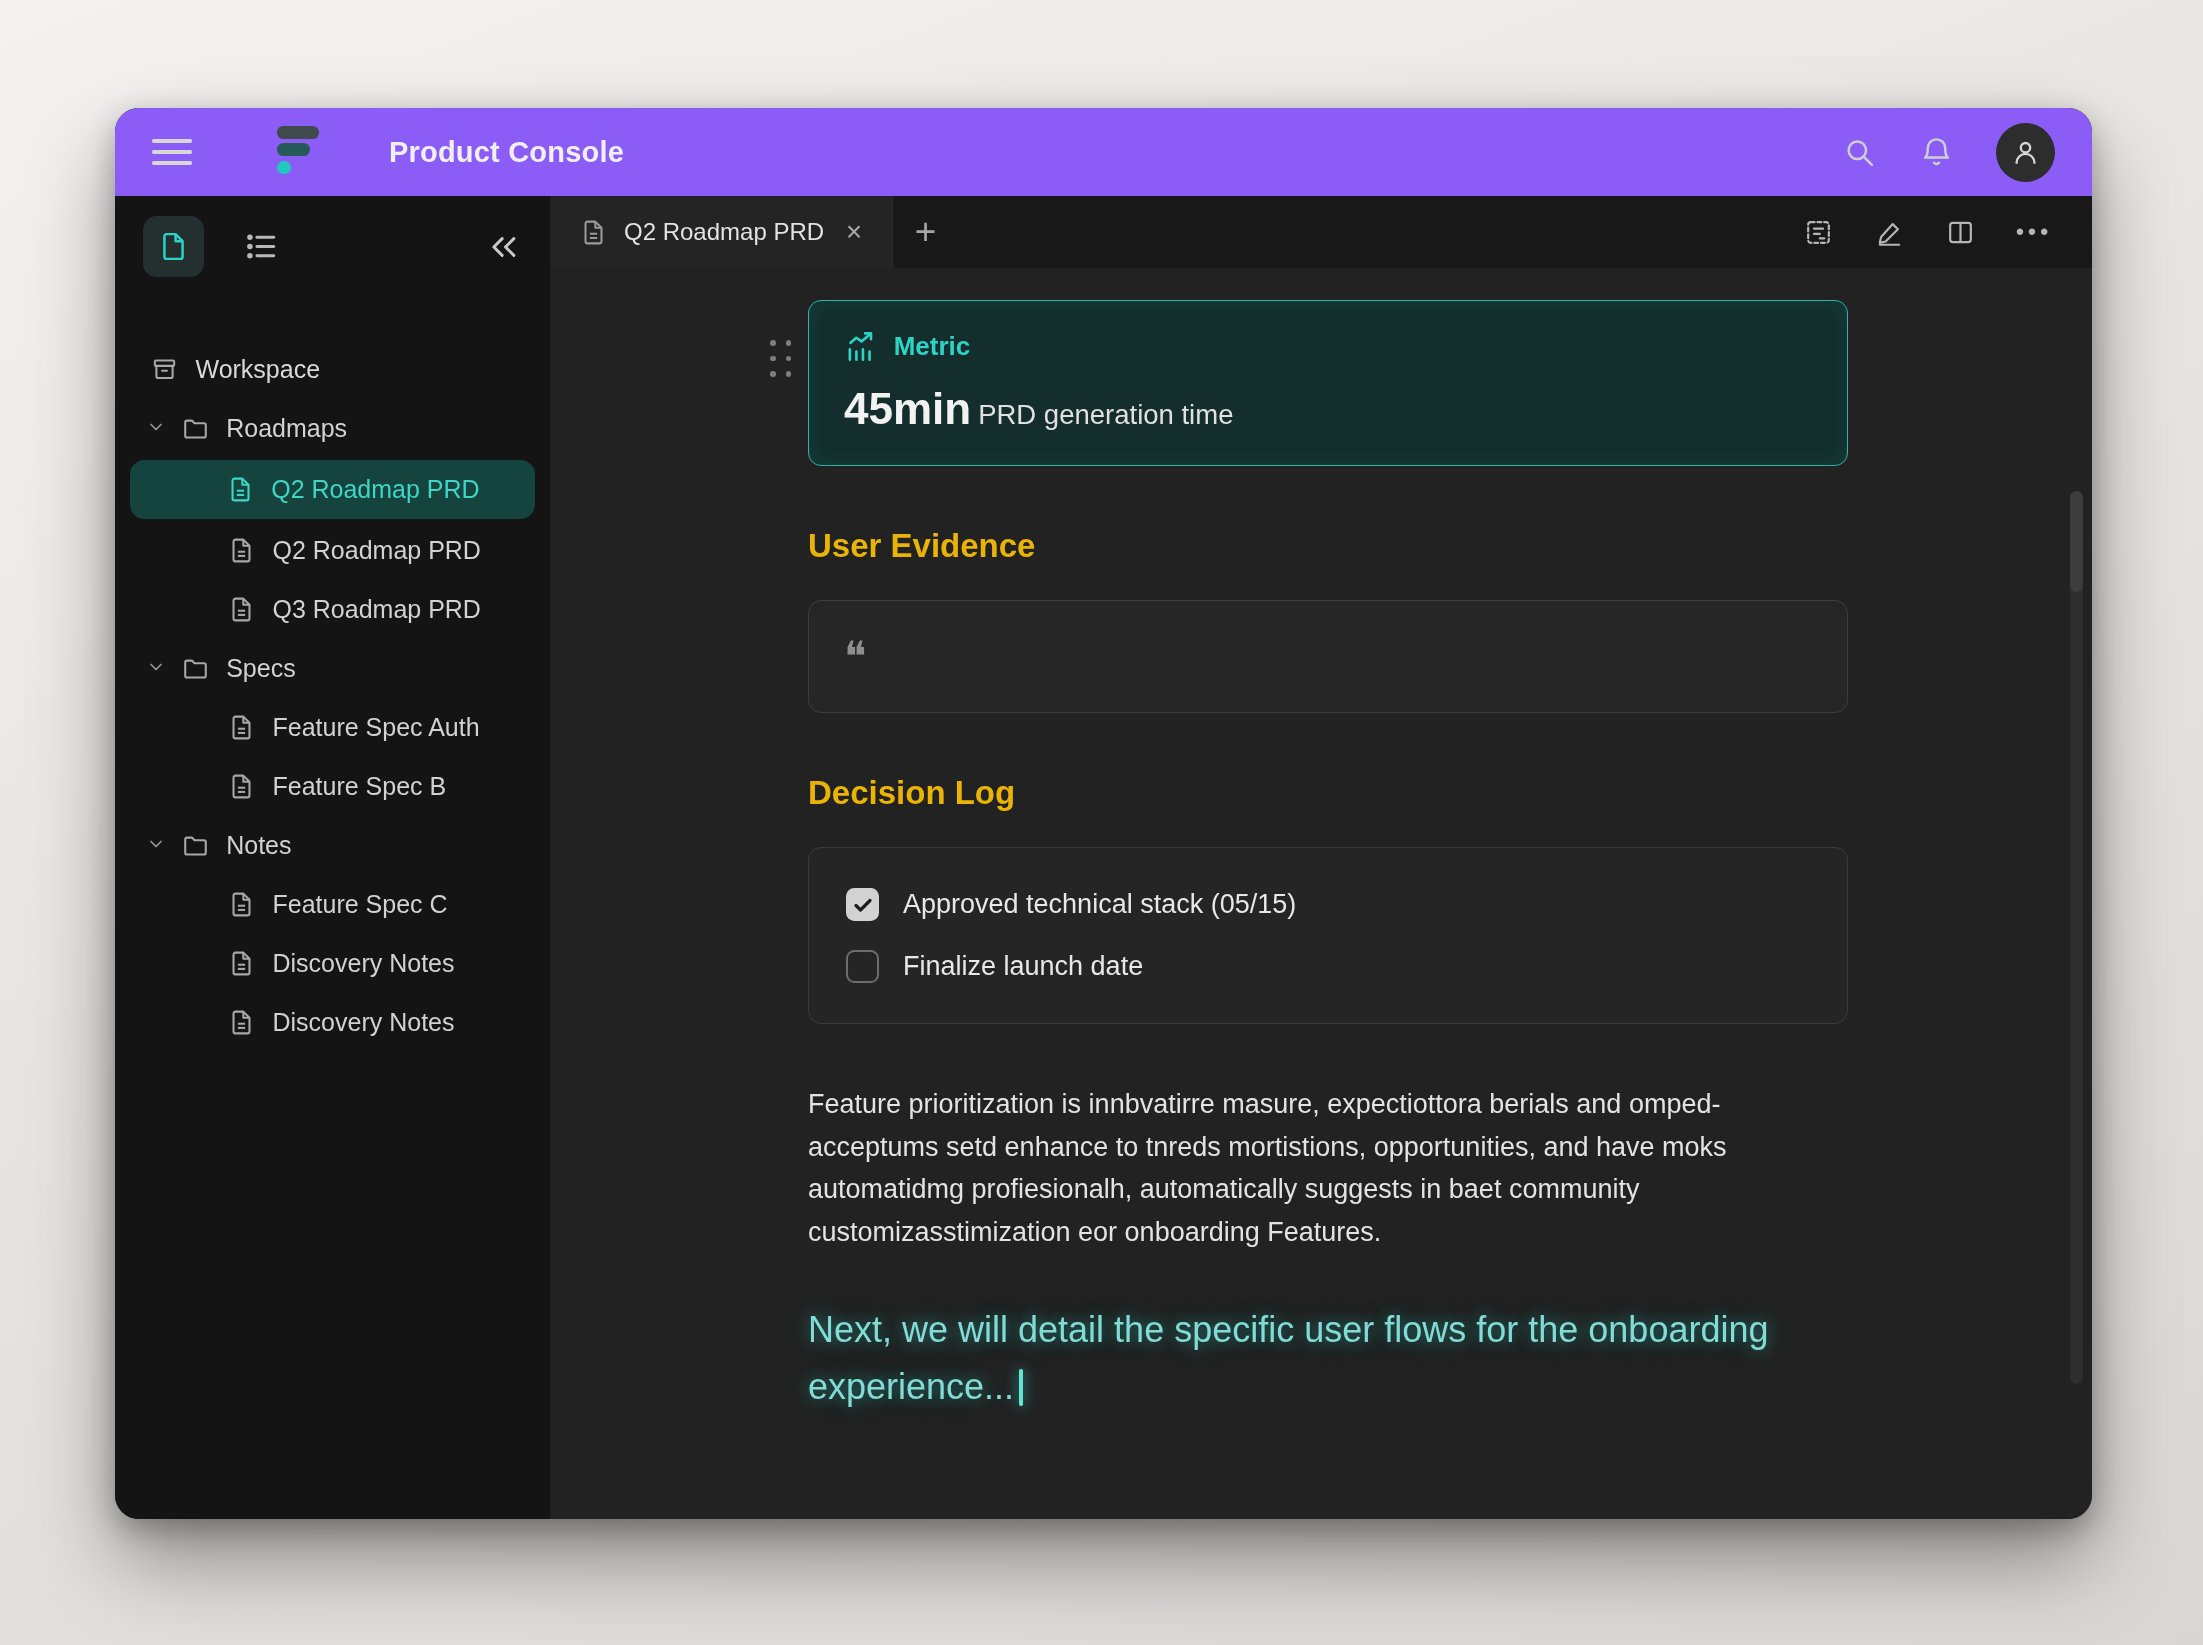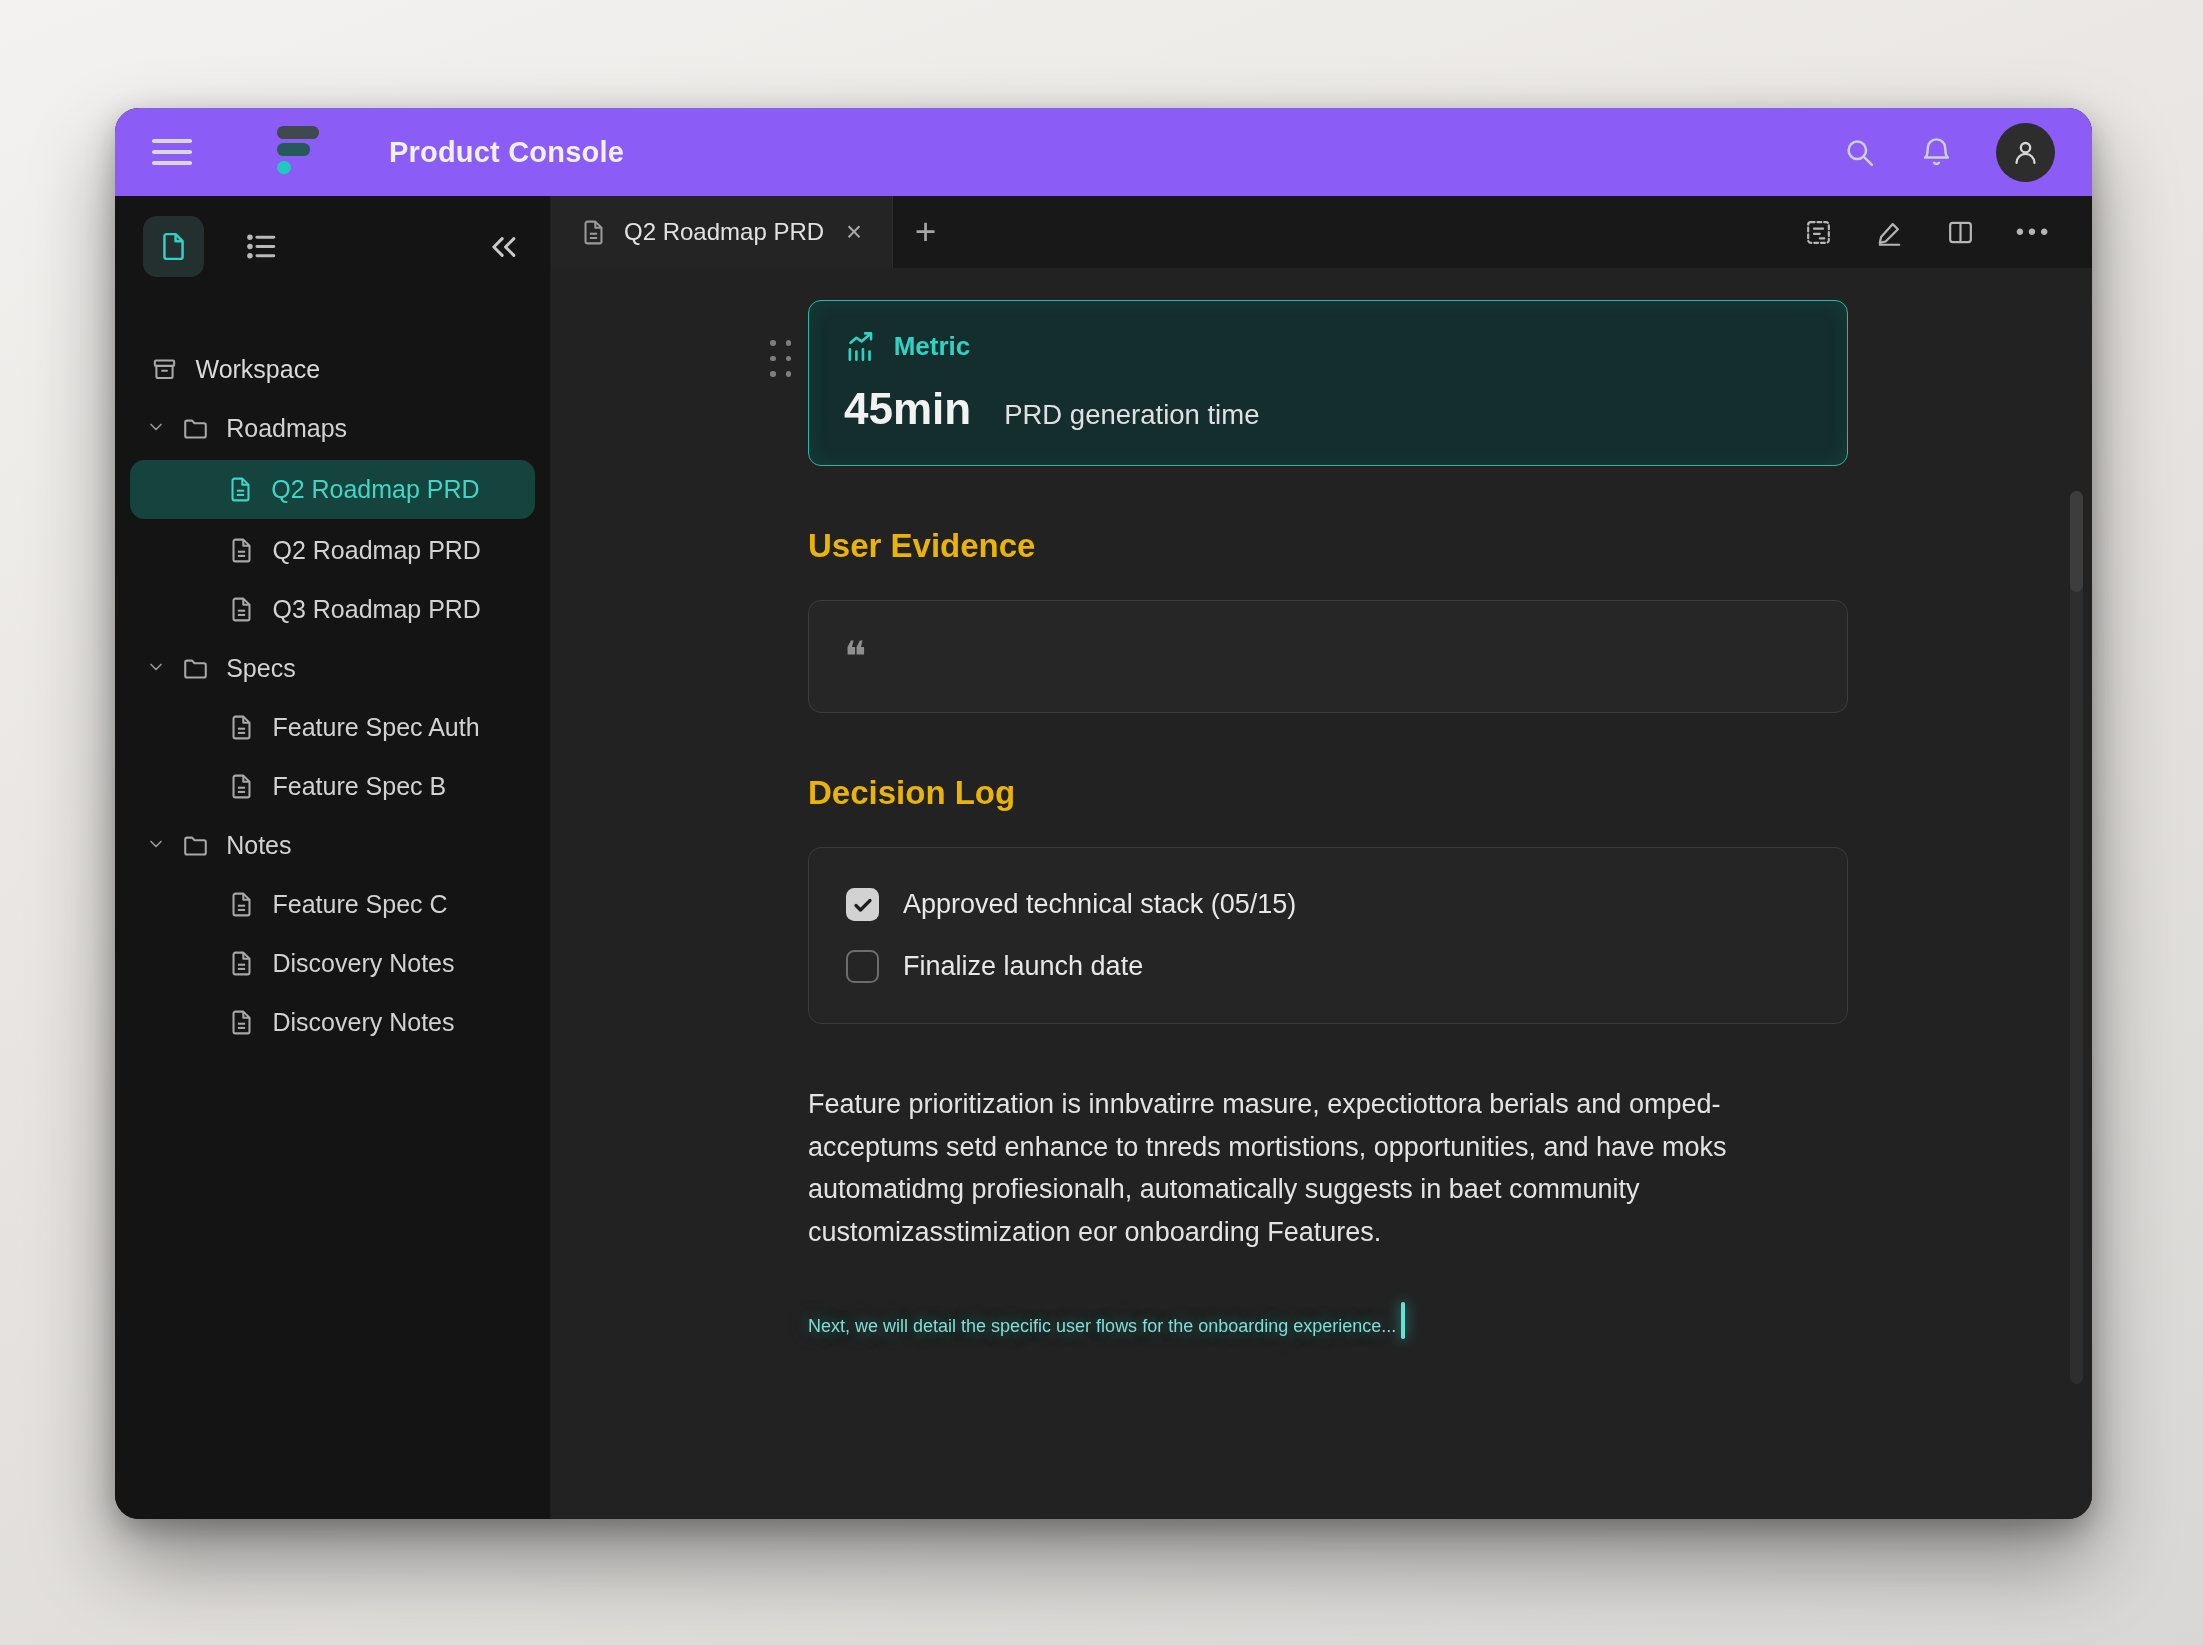--- a/index.html
+++ b/index.html
@@ -94,21 +94,21 @@
     border-radius:13px; padding:27.5px 35px 31px 35px;
     box-shadow:0 0 20px rgba(43,181,170,.12) inset;
   }
   .drag-handle {
     position:absolute; left:-39px; top:39px; display:grid;
     grid-template-columns:5.5px 5.5px; grid-auto-rows:5.5px; gap:10px; cursor:grab;
   }
   .drag-handle i { width:5.5px; height:5.5px; border-radius:50%; background:#7e7e7e; }
   .metric-head { display:flex; align-items:center; gap:14.7px; color:#2ed3c6; font-size:26px; font-weight:700; }
   .metric-head svg { width:35px; height:35px; }
-  .metric-line { margin-top:20px; display:flex; align-items:baseline; gap:33px; }
+  .metric-line { margin-top:20px; display:flex; align-items:baseline; gap:7px; }
   .metric-value { font-size:44px; font-weight:700; color:#f2f2f2; }
   .metric-caption { font-size:27.5px; color:#e0e0e0; }
   h2.sec { font-size:33px; font-weight:700; color:#eab308; margin-top:61px; }
   .quote-box {
     margin-top:35px; background:#262626; border:0.9px solid #3d3d3d; border-radius:13px;
     padding:39px 35px; display:flex; align-items:center; gap:24px;
   }
   .quote-mark { font-size:42px; color:#8f8f8f; line-height:.8; flex:0 0 auto; }
   .quote-text { font-size:27px; color:#ececec; }
   .decision-box {
@@ -117,21 +117,21 @@
   }
   .check-row { display:flex; align-items:center; gap:24px; cursor:pointer; }
   .check-row + .check-row { margin-top:29px; }
   .cbox { width:33px; height:33px; border-radius:8.3px; flex:0 0 auto; display:flex; align-items:center; justify-content:center; }
   .cbox.checked { background:#d2d2d2; color:#1d1d1d; }
   .cbox.checked svg { width:24px; height:24px; }
   .cbox.empty { background:transparent; border:2.8px solid #6d6d6d; }
   .check-label { font-size:27px; color:#e8e8e8; }
   .para { margin-top:59px; font-size:27px; line-height:1.58; color:#e3e3e3; }
   .ai-para {
-    margin-top:48px; font-size:18px; line-height:1.58;
+    margin-top:48px; font-size:36px; line-height:1.58;
     color:#82dcd5; text-shadow:0 0 14.7px rgba(46,211,198,.45), 0 0 31px rgba(46,211,198,.25);
   }
   .cursor {
     display:inline-block; width:4.6px; height:37px; background:#64e2d6;
     box-shadow:0 0 13px rgba(46,211,198,.8); vertical-align:-7.3px; margin-left:4.6px; border-radius:1.8px;
   }
   .scrollbar {
     position:absolute; right:9.2px; top:222px; width:13px; height:893px;
     background:#2e2e2e; border-radius:7.3px; cursor:pointer;
   }

